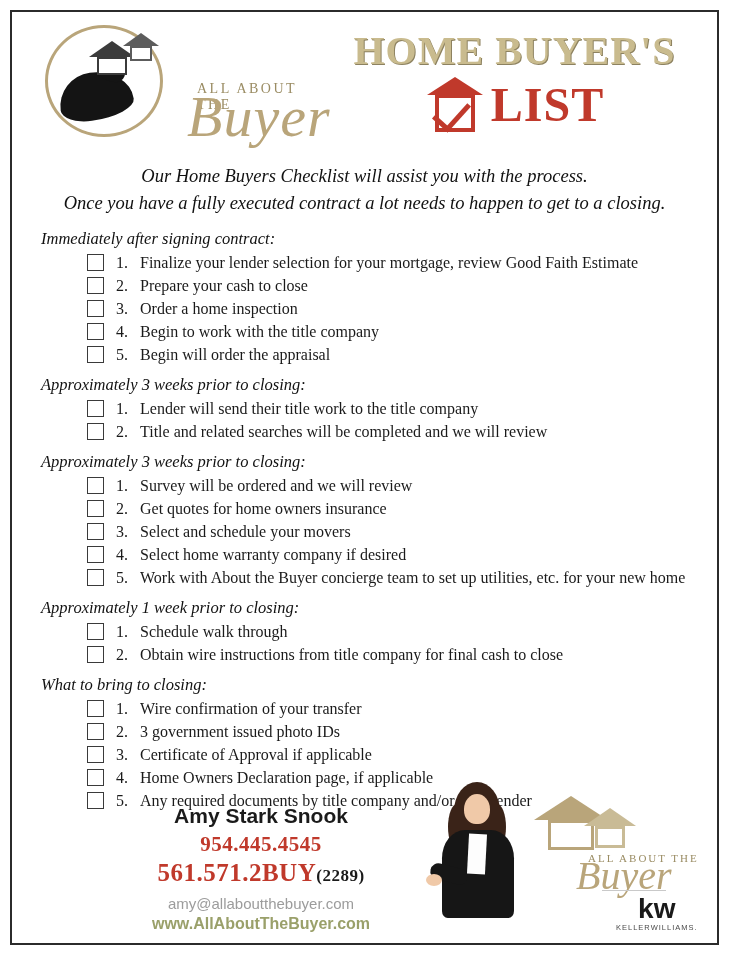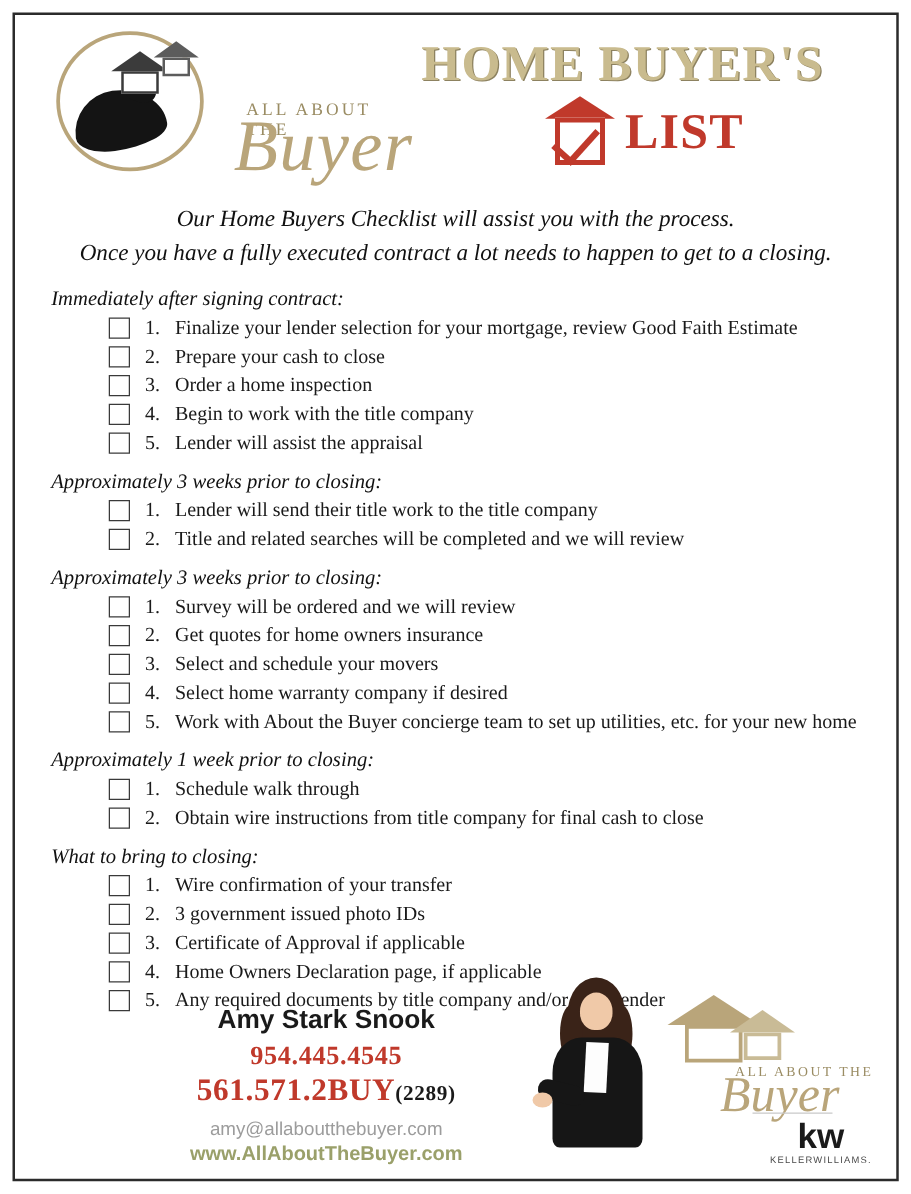--- a/index.html
+++ b/index.html
@@ -151,21 +151,21 @@
     top: 66px;
     font-family: "Liberation Serif", serif;
     font-style: italic;
     font-size: 58px;
     color: #b9a57a;
     letter-spacing: 1px;
   }
   .title-block {
     flex: 1 1 auto;
     padding-top: 14px;
-    text-align: left;
+    text-align: center;
   }
   .title-main {
     font-family: "Liberation Serif", serif;
     font-weight: bold;
     font-size: 40px;
     letter-spacing: 1px;
     color: #c9bb8e;
     text-shadow: 1px 1px 0 #8d8260;
     line-height: 1;
   }
@@ -207,21 +207,21 @@
     top: 18px;
     width: 16px;
     height: 30px;
     border-right: 5px solid #c0392b;
     border-bottom: 5px solid #c0392b;
     transform: rotate(42deg);
   }
   .title-list {
     font-family: "Liberation Serif", serif;
     font-weight: bold;
-    font-size: 40px;
+    font-size: 48px;
     letter-spacing: 1px;
     color: #c0392b;
     line-height: 1;
   }
 
   
   .intro {
     text-align: center;
     font-style: italic;
     font-size: 18.5px;
@@ -471,21 +471,21 @@
           <span class="itext">Order a home inspection</span>
         </li>
         <li>
           <span class="cbox"></span>
           <span class="num">4.</span>
           <span class="itext">Begin to work with the title company</span>
         </li>
         <li>
           <span class="cbox"></span>
           <span class="num">5.</span>
-          <span class="itext">Lender will assist the appraisal</span>
+          <span class="itext">Begin will order the appraisal</span>
         </li>
       </ul>
     </div>
 
     <div class="section">
       <div class="section-title">Approximately 3 weeks prior to closing:</div>
       <ul class="items">
         <li>
           <span class="cbox"></span>
           <span class="num">1.</span>

